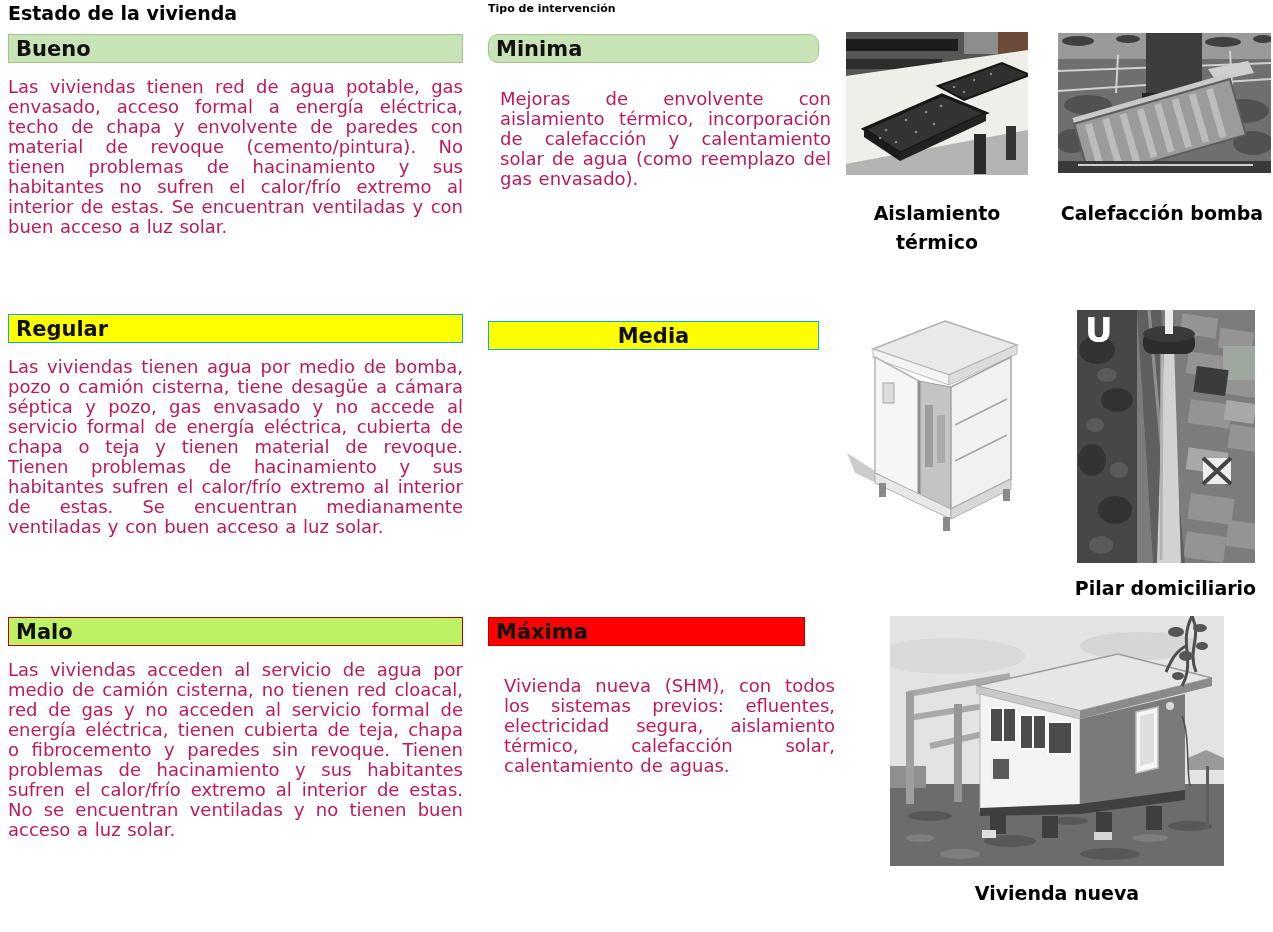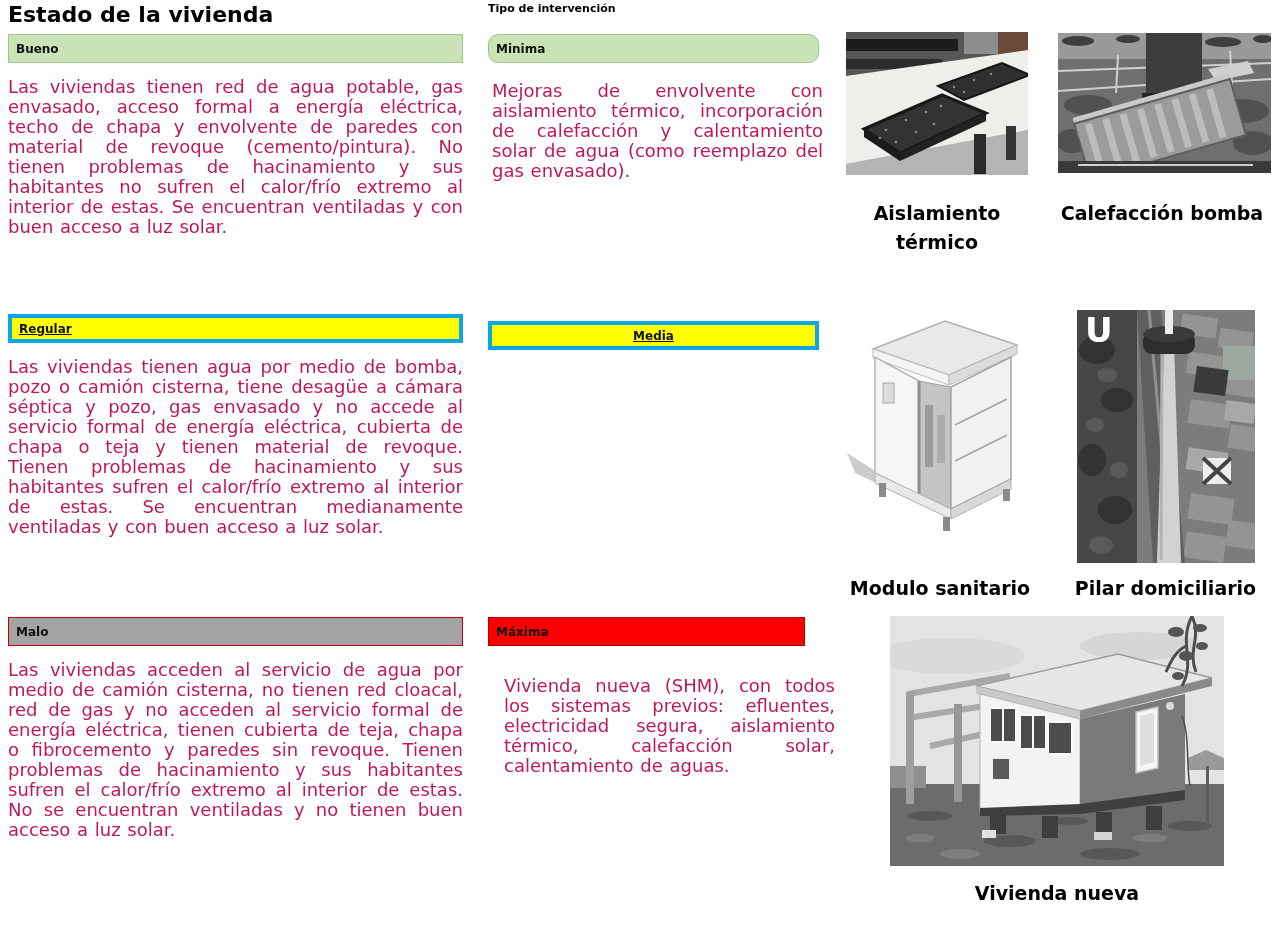--- a/index.html
+++ b/index.html
@@ -2,28 +2,28 @@
 <html><head>
 <meta charset="utf-8">
 <style>
   html,body{margin:0;padding:0;background:#ffffff;}
   .page{
     position:relative;width:1273px;height:932px;background:#ffffff;
     font-family:"DejaVu Sans","Liberation Sans",sans-serif;color:#1b1b1b;overflow:hidden;
   }
   .abs{position:absolute;box-sizing:border-box;}
   .col-title{font-weight:bold;color:#000;}
-  .t-left{font-size:22px;}
+  .t-left{font-size:19px;}
   .t-mid{font-size:11px;}
   .bar{
     height:29px;display:flex;align-items:center;padding:0 7px;
-    font-weight:bold;font-size:12px;color:#111;
+    font-weight:bold;font-size:21px;color:#111;
   }
   .bar-green{background:#c8e3b6;border:1px solid #a6c48a;}
-  .bar-yellow{background:#ffff00;border:4px solid #0ea5e9;text-decoration:underline;}
+  .bar-yellow{background:#ffff00;border:1px solid #0ea5e9;}
   .bar-red{background:#fe0000;border:1px solid #b80000;}
   .bar.centered{justify-content:center;margin-top:7px;}
   .para{
     font-size:18px;line-height:20px;text-align:justify;color:#be185d;
     word-spacing:1px;
   }
   .caption{
     font-weight:bold;font-size:19px;line-height:29px;text-align:center;color:#000;margin-top:8px;
   }
   svg{display:block;}
@@ -38,31 +38,31 @@
   <div class="abs bar bar-green" style="left: 8px; top: 34px; width: 455px; background-color: rgb(200, 227, 182);">
     <span>Bueno</span>
   </div>
   <p class="abs para" style="left:8px;top:77px;width:455px;margin:0;">Las viviendas tienen red de agua potable, gas envasado, acceso formal a energía eléctrica, techo de chapa y envolvente de paredes con material de revoque (cemento/pintura). No tienen problemas de hacinamiento y sus habitantes no sufren el calor/frío extremo al interior de estas. Se encuentran ventiladas y con buen acceso a luz solar.</p>
 
   <div class="abs bar bar-yellow" style="left: 8px; top: 314px; width: 455px; background-color: rgb(255, 255, 0);">
     <span>Regular</span>
   </div>
   <p class="abs para" style="left:8px;top:357px;width:455px;margin:0;">Las viviendas tienen agua por medio de bomba, pozo o camión cisterna, tiene desagüe a cámara séptica y pozo, gas envasado y no accede al servicio formal de energía eléctrica, cubierta de chapa o teja y tienen material de revoque. Tienen problemas de hacinamiento y sus habitantes sufren el calor/frío extremo al interior de estas. Se encuentran medianamente ventiladas y con buen acceso a luz solar.</p>
 
-  <div class="abs bar bar-red" style="left: 8px; top: 617px; width: 455px; background-color: #a3a3a3;">
+  <div class="abs bar bar-red" style="left: 8px; top: 617px; width: 455px; background-color: #bef264;">
     <span>Malo</span>
   </div>
   <p class="abs para" style="left:8px;top:660px;width:455px;margin:0;">Las viviendas acceden al servicio de agua por medio de camión cisterna, no tienen red cloacal, red de gas y no acceden al servicio formal de energía eléctrica, tienen cubierta de teja, chapa o fibrocemento y paredes sin revoque. Tienen problemas de hacinamiento y sus habitantes sufren el calor/frío extremo al interior de estas. No se encuentran ventiladas y no tienen buen acceso a luz solar.</p>
 
   <h2 class="abs col-title t-mid" style="left:488px;top:2px;width:331px;margin:0;">Tipo de intervención</h2>
 
   <div class="abs bar bar-green" style="left: 488px; top: 34px; width: 331px; background-color: rgb(200, 227, 182); border-radius: 10px;">
     <span>Minima</span>
   </div>
-  <p class="abs para" style="left:488px;top:77px;width:331px;margin:4px;">Mejoras de envolvente con aislamiento térmico, incorporación de calefacción y calentamiento solar de agua (como reemplazo del gas envasado).</p>
+  <p class="abs para" style="left:488px;top:77px;width:331px;margin:12px;">Mejoras de envolvente con aislamiento térmico, incorporación de calefacción y calentamiento solar de agua (como reemplazo del gas envasado).</p>
 
   <div class="abs bar bar-yellow centered" style="left: 488px; top: 314px; width: 331px; background-color: rgb(255, 255, 0);">
     <span>Media</span>
   </div>
 
   <div class="abs bar bar-red" style="left: 488px; top: 617px; width: 317px; background-color: rgb(254, 0, 0);">
     <span>Máxima</span>
   </div>
   <p class="abs para" style="left:488px;top:660px;width:331px;margin:16px;">Vivienda nueva (SHM), con todos los sistemas previos: efluentes, electricidad segura, aislamiento térmico, calefacción solar, calentamiento de aguas.</p>
 
@@ -212,21 +212,20 @@
       <rect x="66" y="22" width="52" height="22" rx="9" fill="#2d2d2d"></rect>
       <ellipse cx="92" cy="24" rx="26" ry="8" fill="#3a3a3a"></ellipse>
       <rect x="88" y="0" width="8" height="24" fill="#ececec"></rect>
       <text x="8" y="32" font-size="34" font-weight="bold" fill="#ffffff" font-family="DejaVu Sans, sans-serif">U</text>
       <rect x="118" y="58" width="32" height="26" fill="#3b3b3b" transform="rotate(8 134 71)"></rect>
       <rect x="126" y="148" width="28" height="26" fill="#ededed"></rect>
       <path d="M126,148 L154,174 M154,148 L126,174" stroke="#444444" stroke-width="4"></path>
     </svg>
   </figure>
 
-  <figcaption class="abs caption" style="left:838px;top:566px;width:204px;">Modulo sanitario</figcaption>
   <figcaption class="abs caption" style="left:1058px;top:566px;width:215px;">Pilar domiciliario</figcaption>
 
   <figure class="abs" style="left:890px;top:616px;width:334px;height:250px;margin:0;">
     <svg width="334" height="250" viewBox="0 0 334 250">
       <rect width="334" height="250" fill="#e3e3e3"></rect>
       <ellipse cx="60" cy="40" rx="75" ry="18" fill="#dadada"></ellipse>
       <ellipse cx="250" cy="30" rx="60" ry="14" fill="#d6d6d6"></ellipse>
       <rect y="168" width="334" height="82" fill="#6c6c6c"></rect>
       <g fill="#585858">
         <ellipse cx="40" cy="200" rx="22" ry="5"></ellipse>

